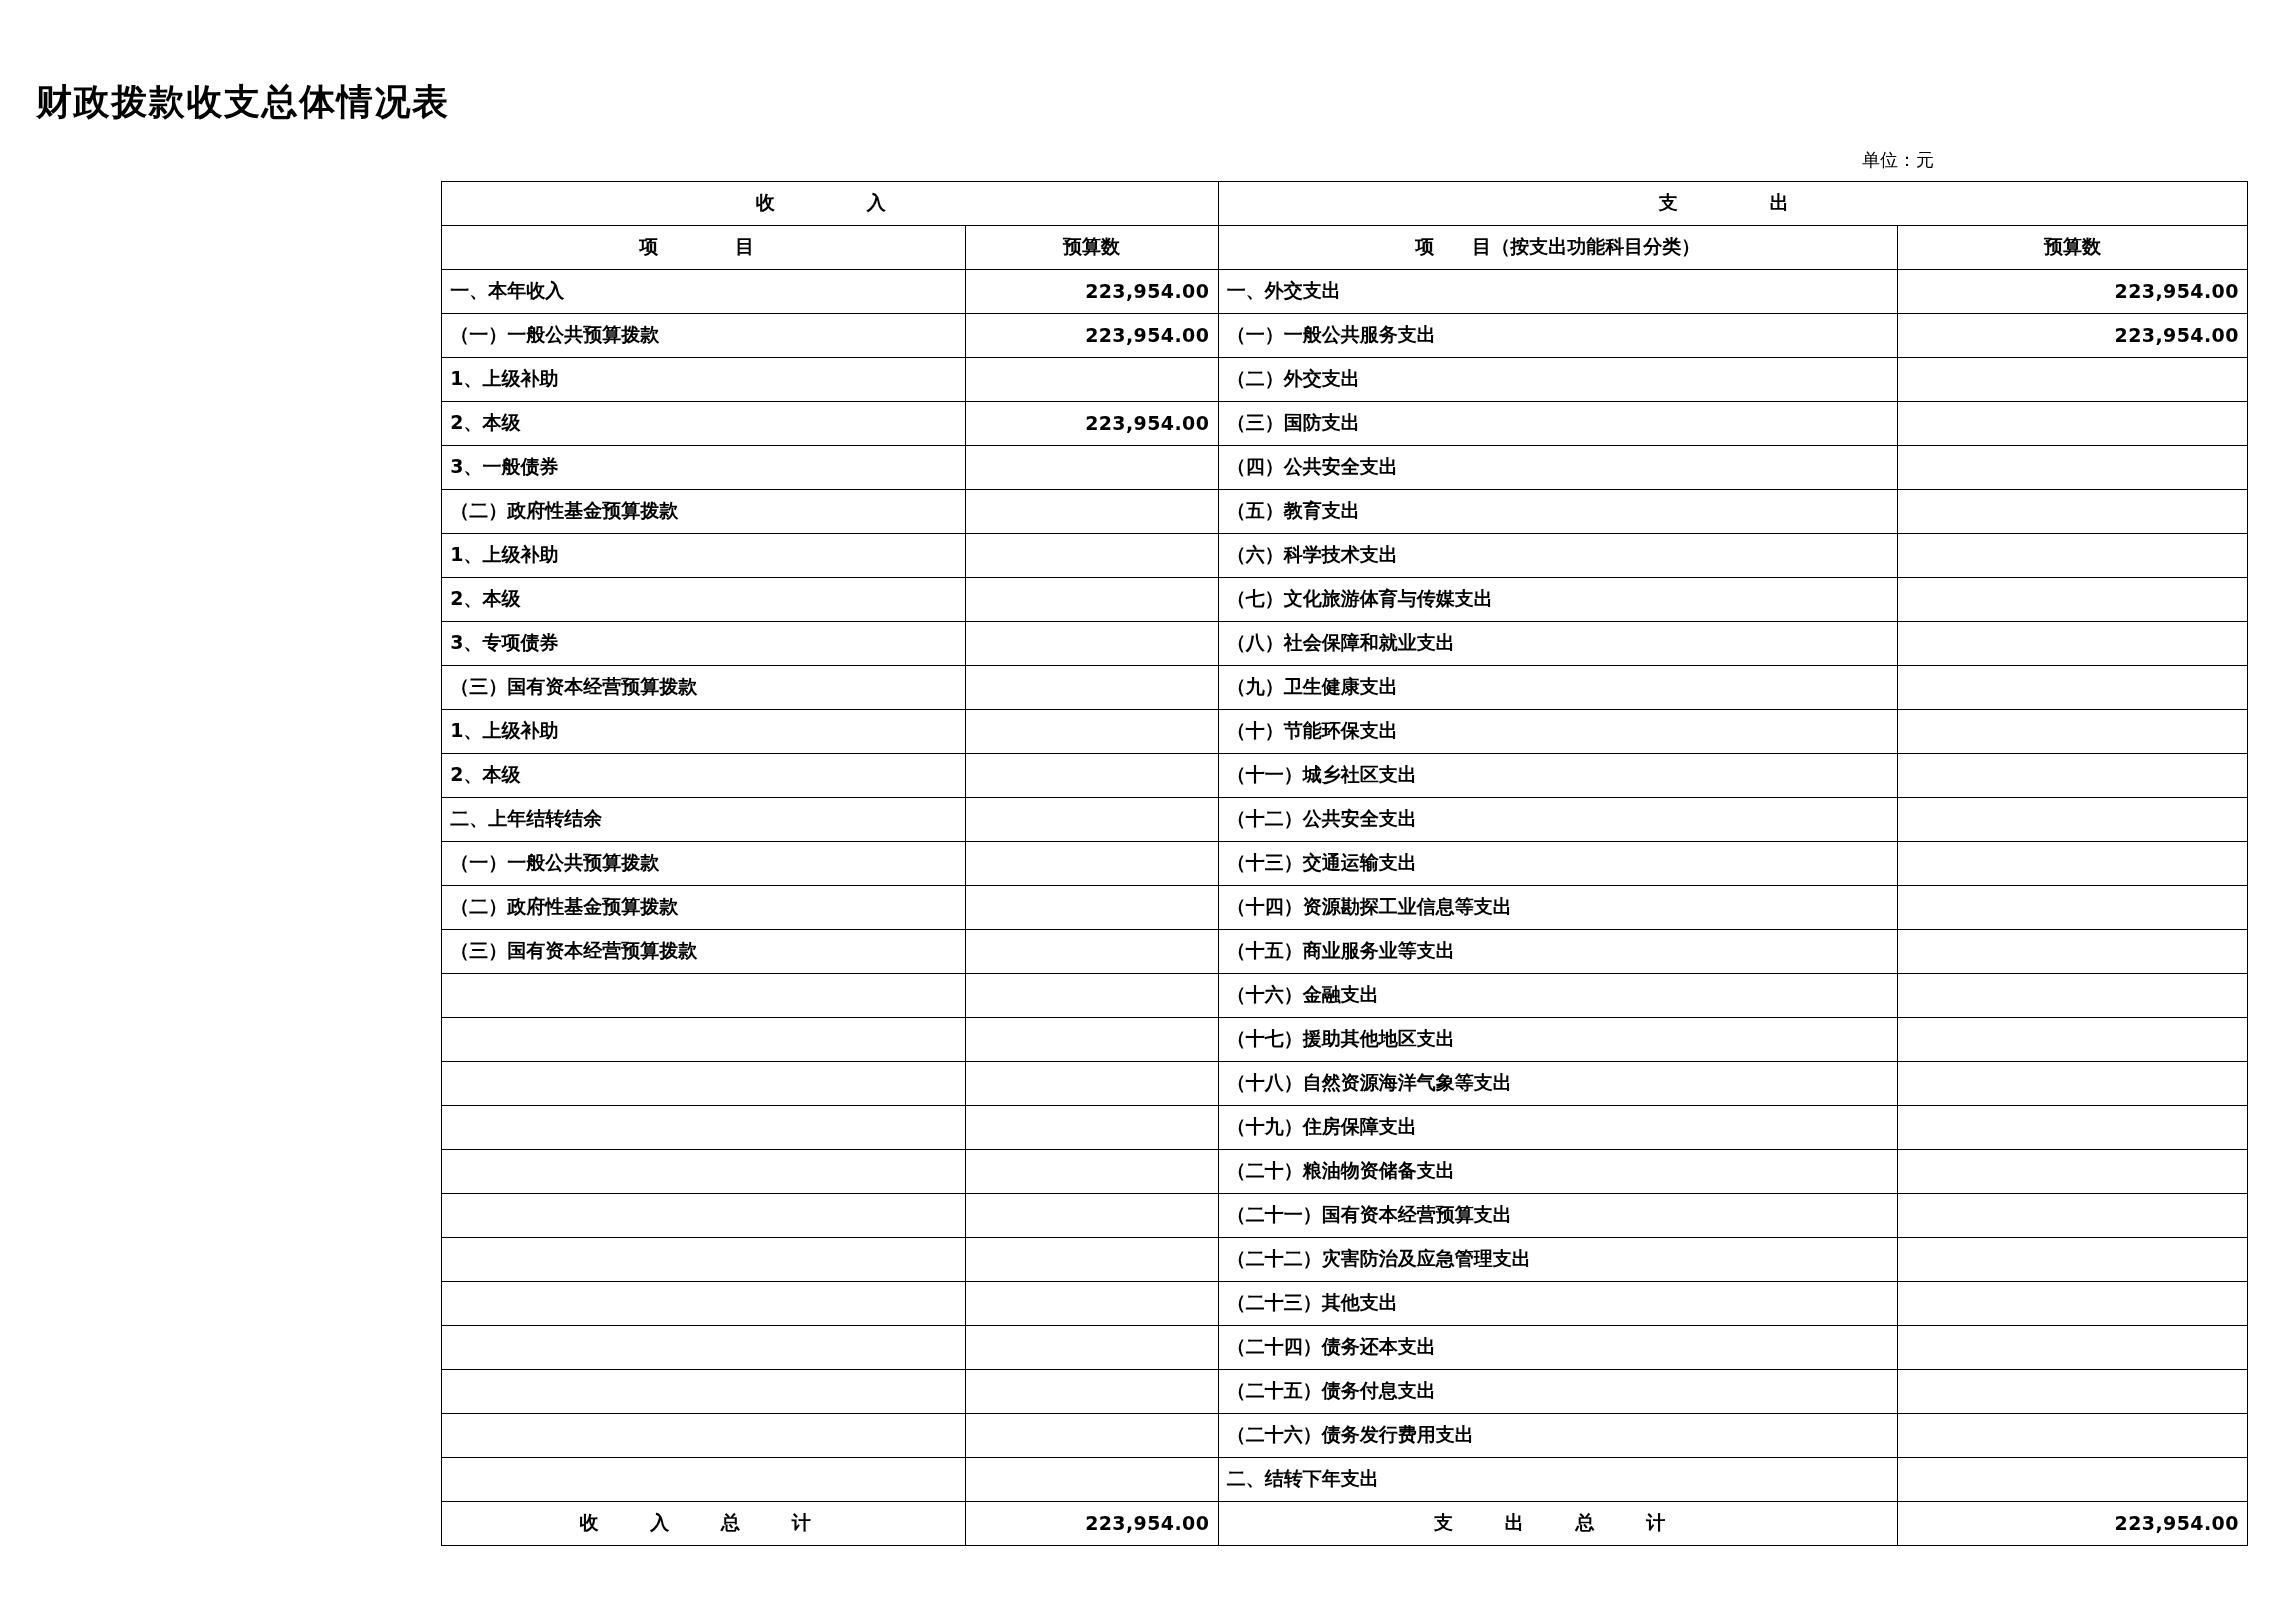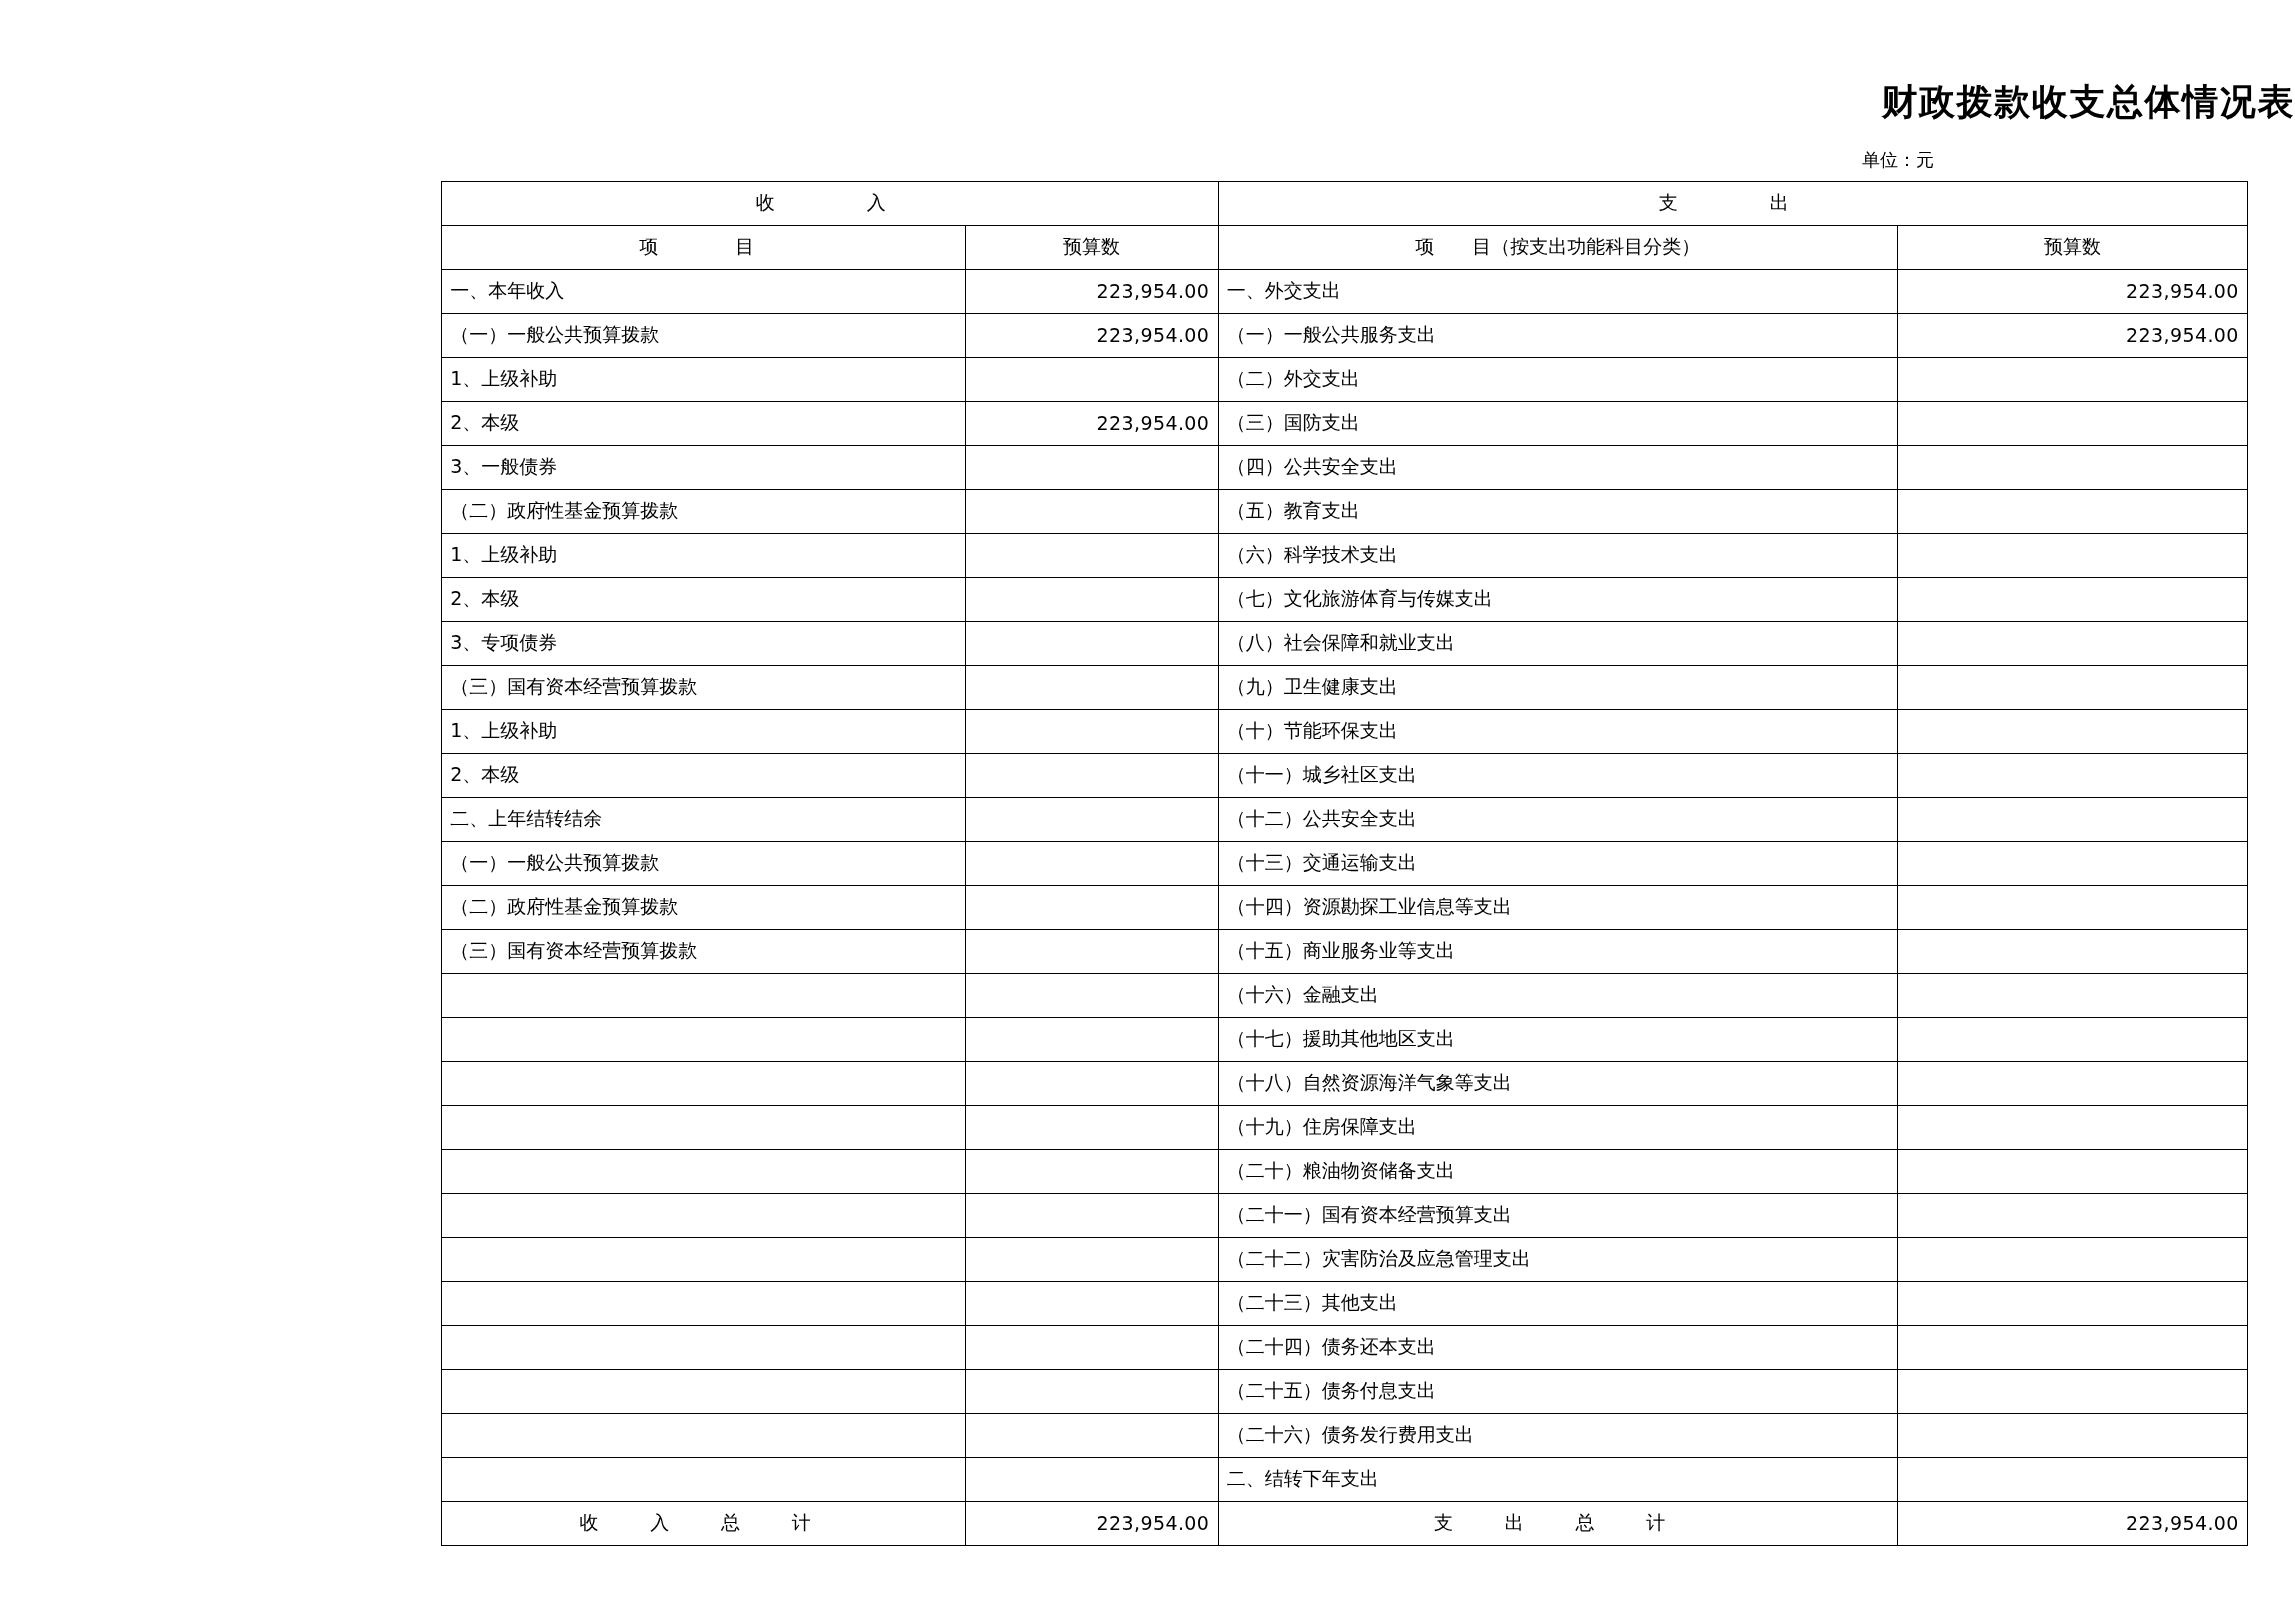--- a/index.html
+++ b/index.html
@@ -14,38 +14,40 @@
     color: #000000;
     -webkit-font-smoothing: antialiased;
   }
   .page {
     width: 2295px;
     height: 1624px;
     position: relative;
     box-sizing: border-box;
   }
   .title {
-    text-align: right;
+    text-align: left;
     font-size: 36px;
     font-weight: bold;
     letter-spacing: 1.6px;
     margin-top: 78px;
     font-family: "DejaVu Sans", "Liberation Sans", sans-serif;
+    margin-left: 36px;
   }
   .unit-line {
     text-align: right;
     font-size: 18px;
     margin-top: 21.4px;
     padding-right: 361px;
     font-family: "DejaVu Sans", "Liberation Sans", sans-serif;
     padding-left: 24px;
   }
   .table-wrap {
     margin: 8.2px auto 0 auto;
     width: 1807px;
+    font-weight: bold;
   }
   table.main {
     border-collapse: collapse;
     width: 1807px;
     table-layout: fixed;
     margin-left: 197px;
   }
   table.main td {
     border: 0.8px solid #000000;
     height: 43px;

